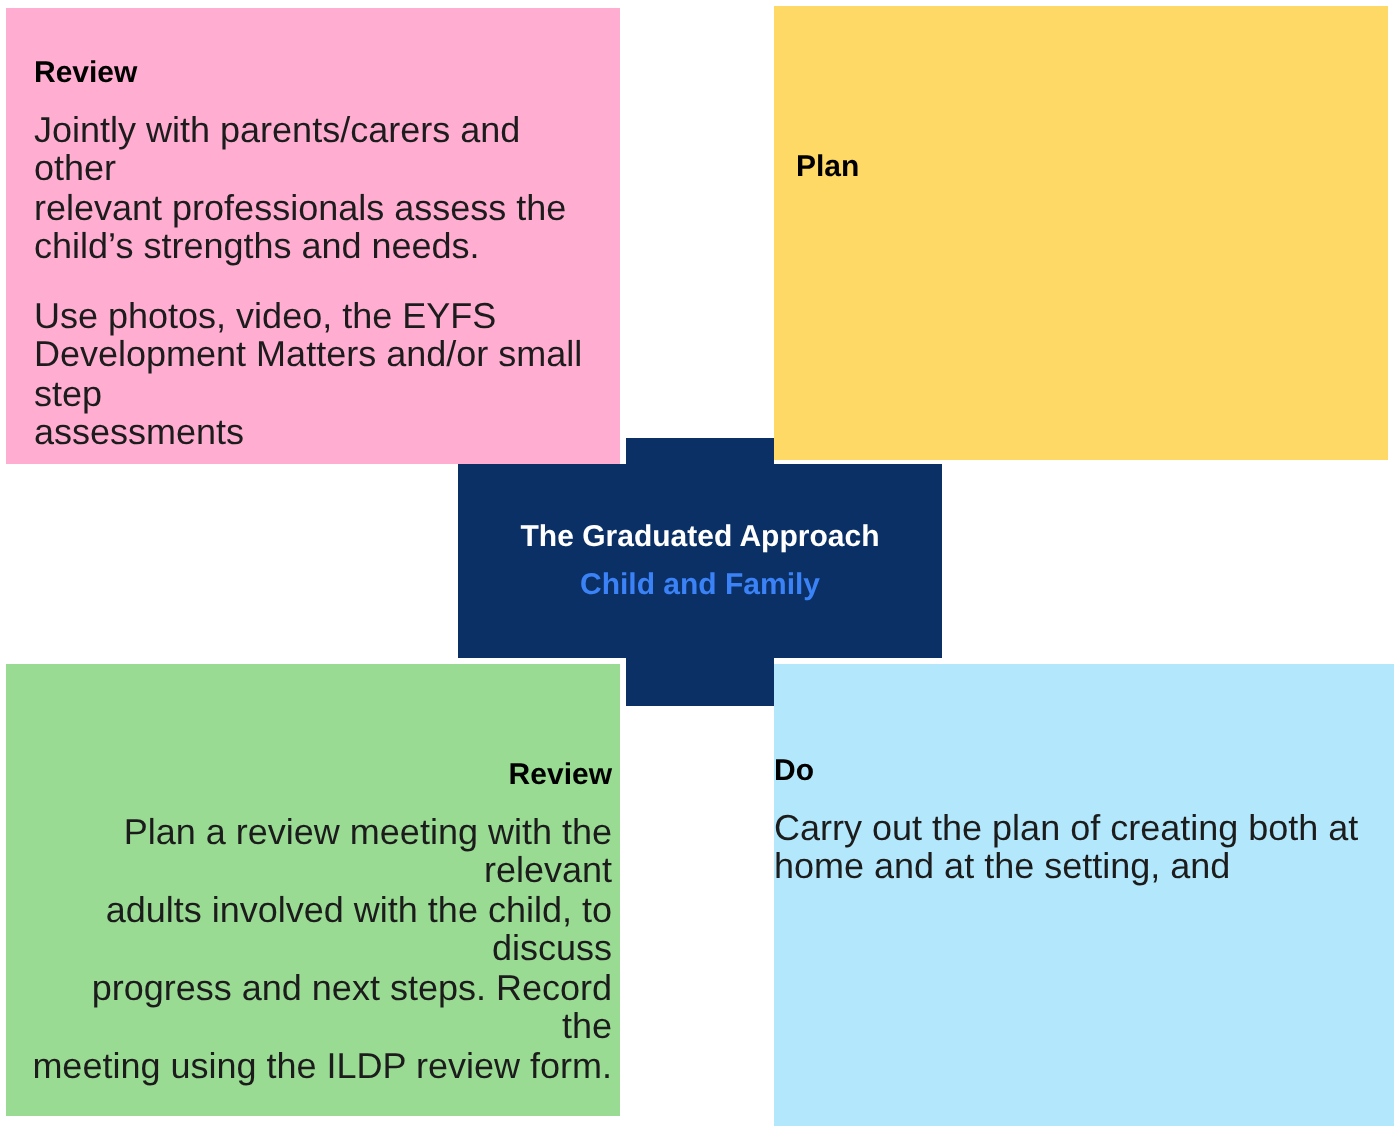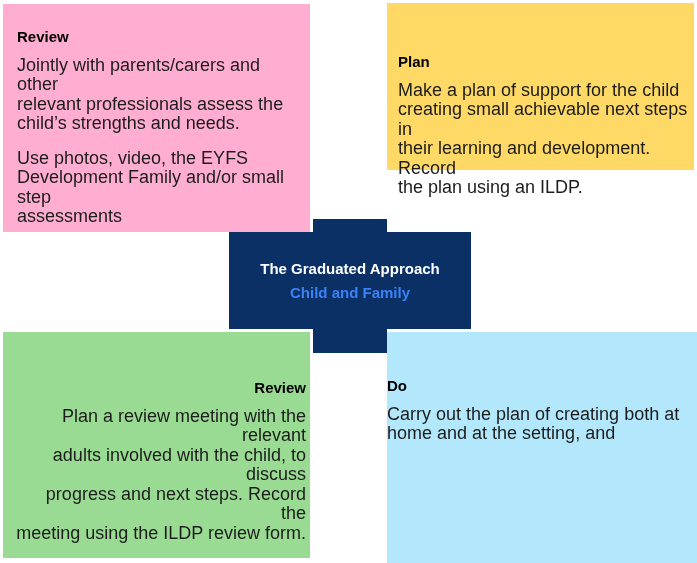--- a/index.html
+++ b/index.html
@@ -9,21 +9,21 @@
     height: 563px;
     background: #ffffff;
     font-family: "Liberation Sans", sans-serif;
     overflow: hidden;
   }
   .quad {
     position: absolute;
     box-sizing: border-box;
   }
   .q-assess { left: 3px;   top: 4px;   width: 307px; height: 228px; padding: 23px 4px 0 14px; }
-  .q-plan   { left: 387px; top: 3px;   width: 307px; height: 167px; padding: 49px 4px 0 11px; }
+  .q-plan   { left: 387px; top: 3px;   width: 307px; height: 227px; padding: 71px 4px 0 11px; }
   .q-review { left: 3px;   top: 332px; width: 307px; height: 226px; padding: 46px 4px 0 13px; text-align: right; }
   .q-do     { left: 387px; top: 332px; width: 310px; height: 288px; padding: 44px 4px 0 0; }
 
   .quad h2 {
     font-size: 15px;
     line-height: 19.5px;
     font-weight: bold;
     color: #000000;
     margin: 0 0 9px 0;
   }
@@ -61,30 +61,26 @@
 <body>
 
 <div class="canvas">
 
   <section class="quad q-assess" style="background-color: rgb(255, 174, 210);">
     <h2>Review</h2>
     <p>Jointly with parents/carers and other
 relevant professionals assess the
 child’s strengths and needs.</p>
     <p>Use photos, video, the EYFS
-Development Family and/or small step
+Development Matters and/or small step
 assessments</p>
   </section>
 
   <section class="quad q-plan" style="background-color: rgb(255, 217, 102);">
     <h2>Plan</h2>
-    <p>Make a plan of support for the child
-creating small achievable next steps in
-their learning and development. Record
-the plan using an ILDP.</p>
   </section>
 
   <section class="quad q-review" style="background-color: rgb(154, 219, 147);">
     <h2>Review</h2>
     <p>Plan a review meeting with the relevant
 adults involved with the child, to discuss
 progress and next steps. Record the
 meeting using the ILDP review form.</p>
   </section>
 

